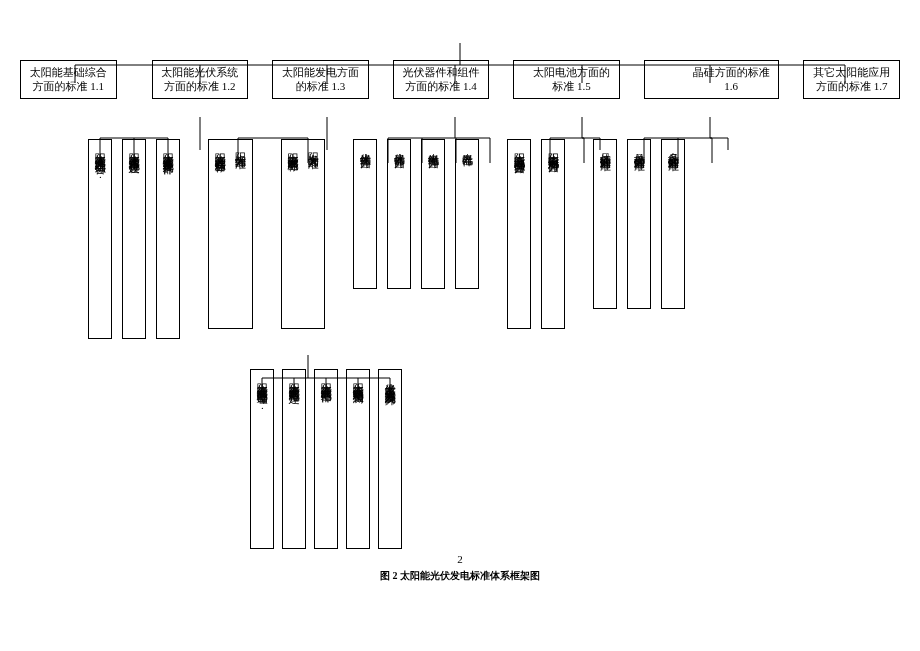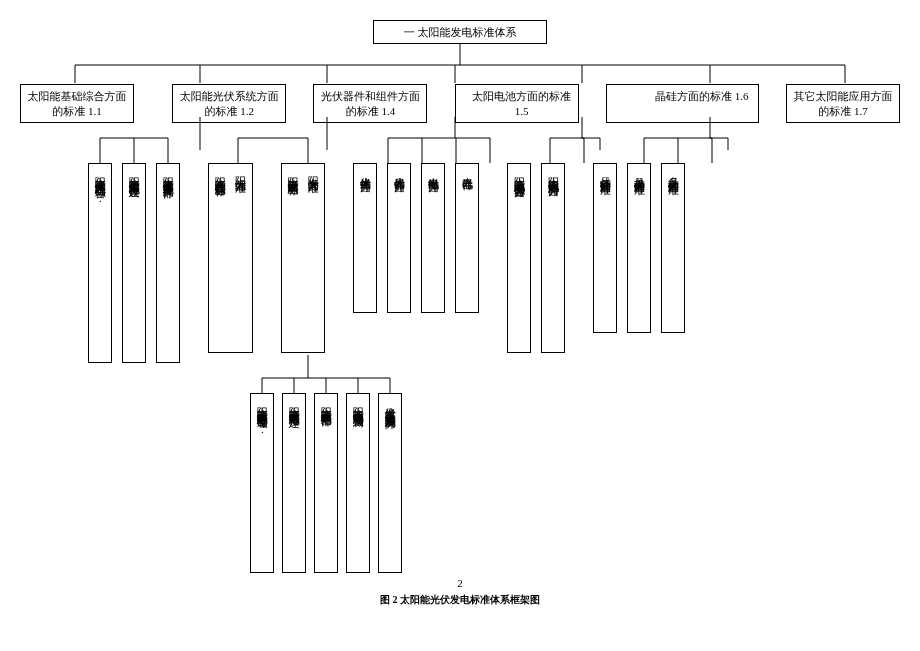--- a/index.html
+++ b/index.html
@@ -35,29 +35,27 @@
   .pagenum { text-align:center; margin-top: 4px; font-size:11px;}
   .caption { text-align:center; margin-top: 4px; font-size:10px; font-weight:bold;}
   svg.connectors { position:absolute; top:0; left:0; pointer-events:none; }
   .diagram-wrap { position: relative; width: 880px; margin: 0 auto; }
 </style>
 </head>
 <body>
 
 <div class="diagram-wrap">
 
-  <div style="display:flex; justify-content:center;">
-    <div class="box" style="width:160px;">一  太阳能发电标准体系</div>
-  </div>
 
   <div style="height:40px;"></div>
 
   <div style="display:flex; justify-content:space-between; gap:24px;">
     <div class="box" style="width:100px;">太阳能基础综合方面的标准 1.1</div>
     <div class="box" style="width:100px;margin-left:11px;">太阳能光伏系统方面的标准 1.2</div>
+    <div class="box" style="width:100px;">太阳能发电方面的标准 1.3</div>
     <div class="box" style="width:100px;">光伏器件和组件方面的标准 1.4</div>
     <div class="box" style="width:100px;padding-left:16px;">太阳电池方面的标准 1.5</div>
     <div class="box" style="width:100px;padding-left:45px;">晶硅方面的标准 1.6</div>
     <div class="box" style="width:100px;">其它太阳能应用方面的标准 1.7</div>
   </div>
 
   <div style="height:40px;"></div>
 
   <div style="display:flex; gap:28px; align-items:flex-start;">
 

